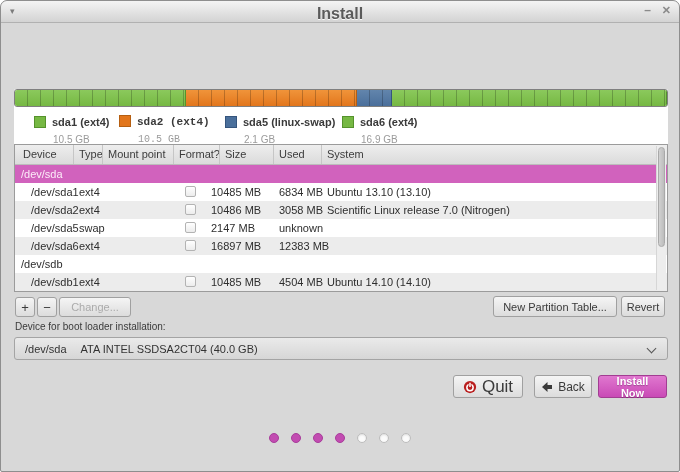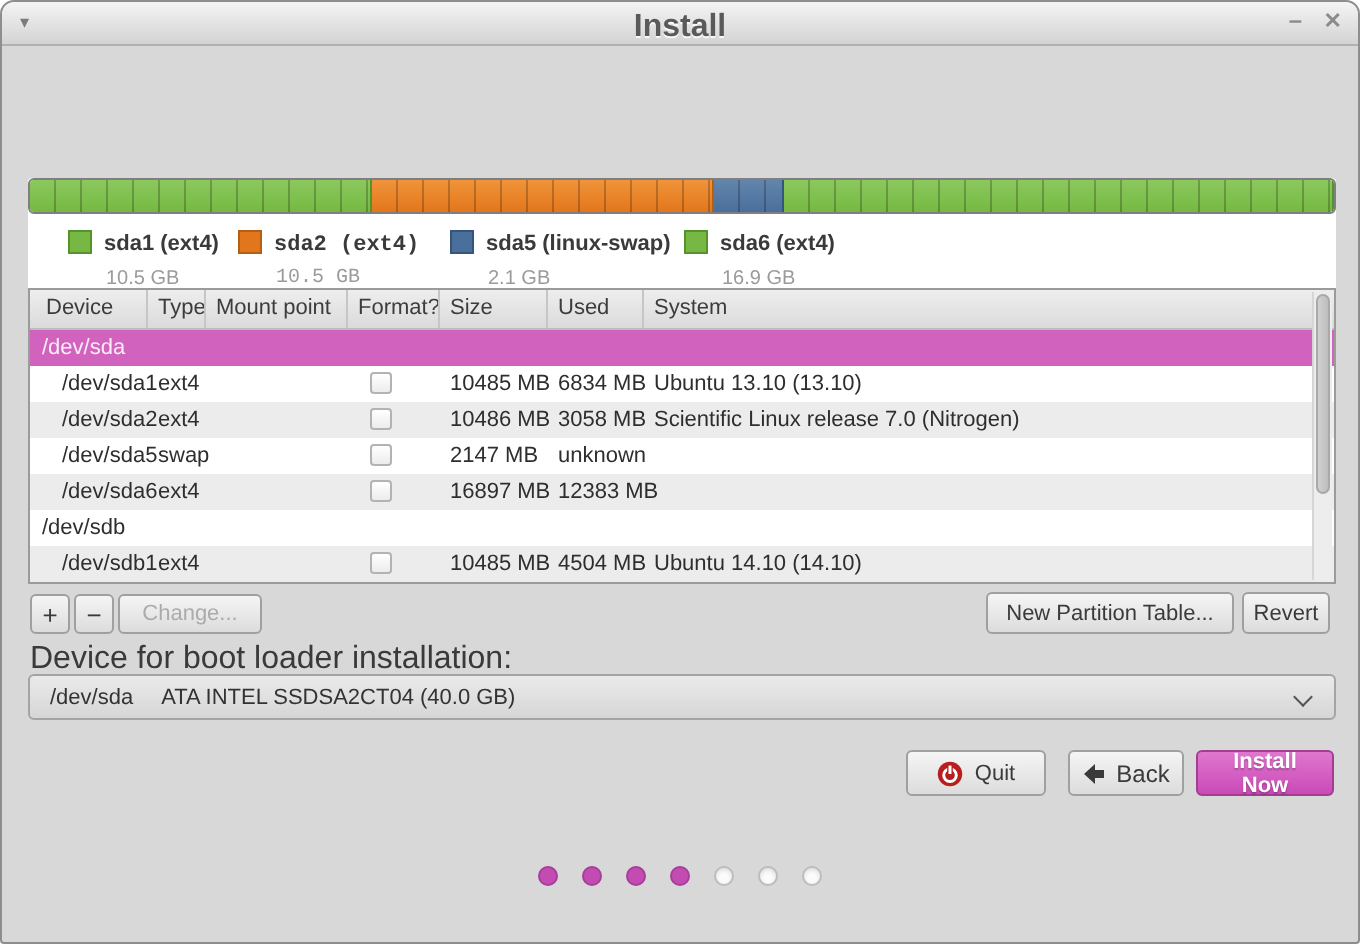--- a/index.html
+++ b/index.html
@@ -36,45 +36,45 @@
   .thead{position:relative;height:20px;display:flex;font-size:11px;color:#3c3c3c;line-height:19px;
     background:linear-gradient(#eeeeee,#dbdbdb);border-bottom:1px solid #bcbcbc;}
   .th{border-right:1px solid #c6c6c6;padding-left:5px;overflow:hidden;white-space:nowrap;}
   .th1{width:59px;padding-left:8px;} .th2{width:29px;} .th3{width:71px;}
   .th4{width:46px;} .th5{width:54px;} .th6{width:48px;} .th7{flex:1;border-right:none;}
   .row{position:relative;height:18px;font-size:11px;line-height:18px;color:#2e2e2e;background:#fff;}
   .row.alt{background:#ececec;}
   .row.selected{background:#d162bd;color:#fcecf8;}
   .cell{position:absolute;top:0;white-space:nowrap;}
   .c-dev-disk{left:6px;} .c-dev{left:16px;} .c-type{left:64px;}
-  .c-size{left:210px;} .c-used{left:264px;} .c-sys{left:312px;}
+  .c-size{left:196px;} .c-used{left:264px;} .c-sys{left:312px;}
   .checkbox{position:absolute;left:170px;top:3px;width:11px;height:11px;
     border:1px solid #b3b3b3;border-radius:2px;background:linear-gradient(#ffffff,#ececec);}
   .scrollbar{position:absolute;top:1px;right:1px;bottom:1px;width:10px;
     background:#ededed;border-left:1px solid #d6d6d6;}
   .scroll-thumb{position:absolute;top:1px;left:1px;width:7px;height:100px;
     background:linear-gradient(90deg,#d1d1d1,#bdbdbd);border:1px solid #a9a9a9;border-radius:4px;}
   
   .btn{position:absolute;background:linear-gradient(#f5f5f5,#dcdcdc);border:1px solid #a0a0a0;
     border-radius:3px;font-size:11px;color:#3a3a3a;text-align:center;
     display:flex;align-items:center;justify-content:center;gap:5px;}
   .btn-add{left:14px;top:296px;width:20px;height:20px;font-size:13px;}
   .btn-remove{left:36px;top:296px;width:20px;height:20px;font-size:13px;}
   .btn-change{left:58px;top:296px;width:72px;height:20px;color:#ababab;}
   .btn-newtable{right:62px;top:295px;width:124px;height:21px;}
   .btn-revert{right:14px;top:295px;width:44px;height:21px;}
-  .bootloader-label{position:absolute;left:14px;top:320px;font-size:16px;color:#3a3a3a;}
+  .bootloader-label{position:absolute;left:14px;top:320px;font-size:10px;color:#3a3a3a;}
   .dropdown{position:absolute;left:13px;top:336px;width:654px;height:23px;
     background:linear-gradient(#eaeaea,#d6d6d6);border:1px solid #a4a4a4;border-radius:3px;
     display:flex;align-items:center;font-size:11px;color:#333;}
   .dd-device{margin-left:10px;}
   .dd-desc{margin-left:14px;}
   .dd-chevron{position:absolute;right:12px;top:7px;width:7px;height:7px;
     border-right:1.5px solid #555;border-bottom:1.5px solid #555;transform:rotate(45deg);}
-  .btn-quit{left:452px;top:374px;width:70px;height:23px;font-size:11px;}
+  .btn-quit{left:452px;top:374px;width:70px;height:23px;font-size:17px;}
   .btn-back{left:533px;top:374px;width:58px;height:23px;font-size:12px;}
   .btn-install{left:597px;top:374px;width:69px;height:23px;font-size:11px;font-weight:bold;
     background:linear-gradient(#e077cf,#c94ab6);border:1px solid #a23d92;color:#fff;
     text-shadow:0 1px 1px rgba(0,0,0,.25);}
   
   .dots{position:absolute;left:0;right:0;top:432px;display:flex;justify-content:center;gap:12px;}
   .dot{width:10px;height:10px;border-radius:50%;}
   .dot.filled{background:#c24cb1;border:1px solid #a83d9b;}
   .dot.empty{background:#fbfbfb;border:1px solid #bcbcbc;box-shadow:inset 0 1px 2px rgba(0,0,0,.12);}
 </style>

